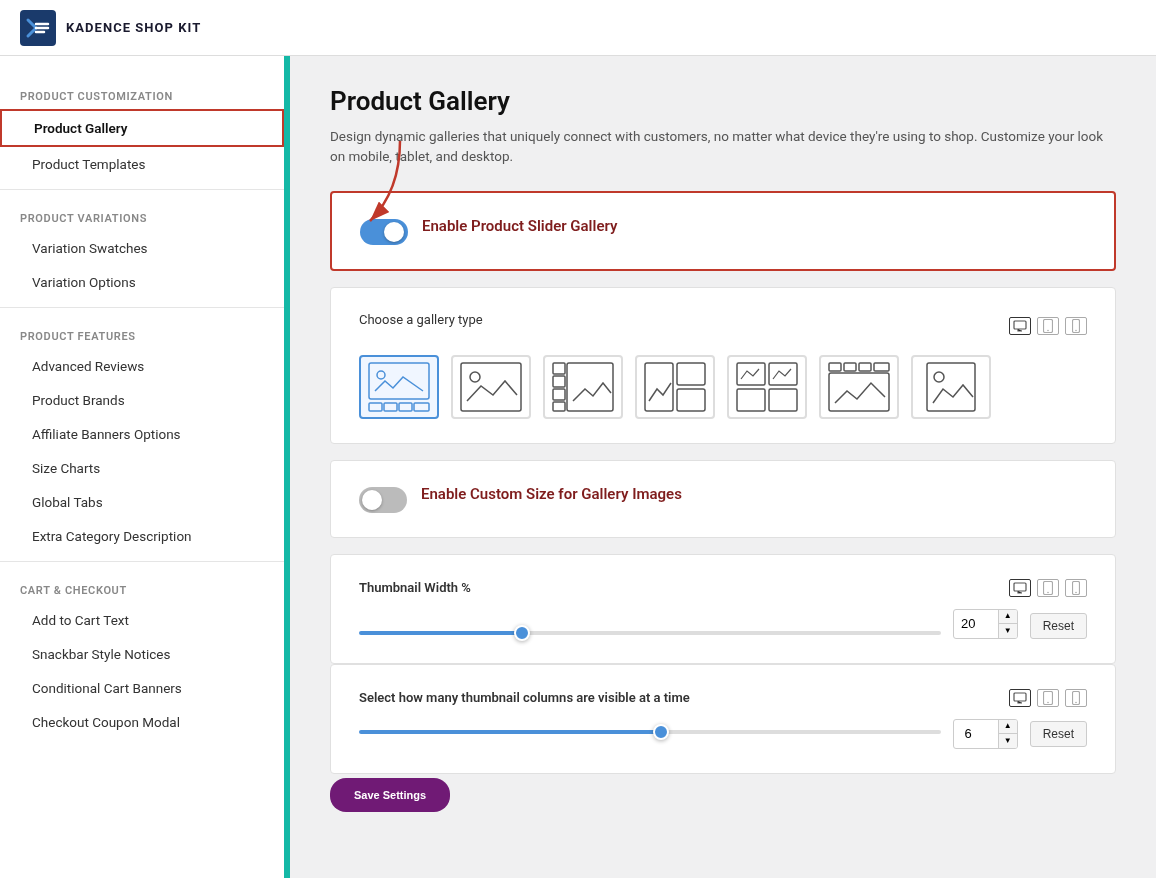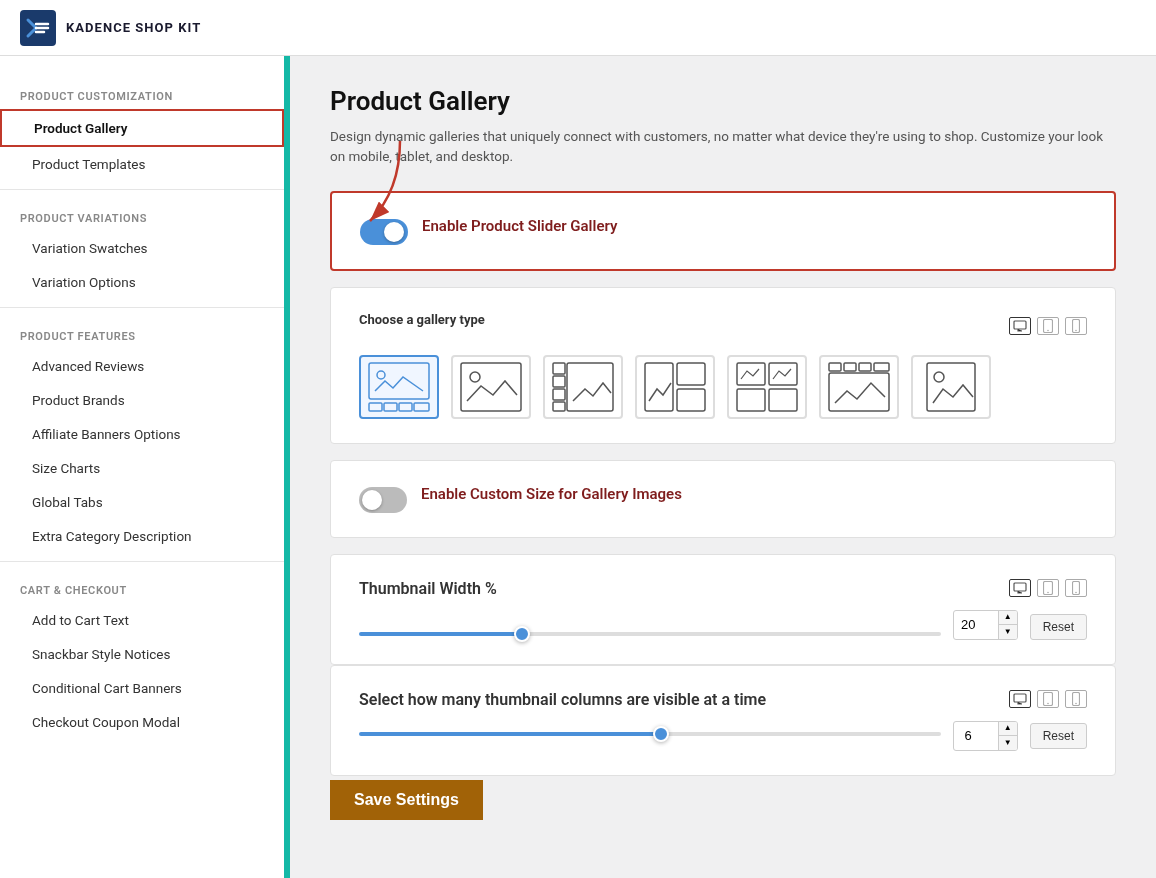--- a/index.html
+++ b/index.html
@@ -155,21 +155,21 @@
       margin-bottom: 4px;
     }
     .toggle-desc {
       font-size: 12.5px;
       color: #777;
     }
 
     
     .section-label {
       font-size: 13px;
-      font-weight: 700;
+      font-weight: 400;
       color: #333;
       margin-bottom: 14px;
     }
     .section-header {
       display: flex;
       align-items: center;
       justify-content: space-between;
       margin-bottom: 14px;
     }
     .device-icons {
@@ -210,21 +210,21 @@
     .gallery-type-btn svg { width: 64px; height: 52px; }
 
     
     .slider-section { margin-bottom: 0; }
     .slider-label-row {
       display: flex;
       align-items: center;
       justify-content: space-between;
       margin-bottom: 12px;
     }
-    .slider-label { font-size: 16px; font-weight: 600; color: #333; }
+    .slider-label { font-size: 13px; font-weight: 600; color: #333; }
     .slider-input-box {
       display: flex;
       align-items: center;
       border: 1px solid #ccc;
       border-radius: 3px;
       overflow: hidden;
     }
     .slider-input-box input {
       width: 44px;
       border: none;
@@ -287,26 +287,26 @@
       height: 16px;
       background: #4a90d9;
       border-radius: 50%;
       border: 2px solid #fff;
       box-shadow: 0 1px 4px rgba(0,0,0,0.3);
       pointer-events: none;
     }
 
     
     .save-btn {
-      background: #a16207;
+      background: #701a75;
       color: #fff;
       border: none;
-      border-radius: 0;
+      border-radius: 16px;
       padding: 11px 24px;
-      font-size: 16px;
+      font-size: 11px;
       font-weight: 600;
       cursor: pointer;
     }
 
     
     .card-highlighted {
       border: 2px solid #c0392b;
       position: relative;
     }
   </style>

